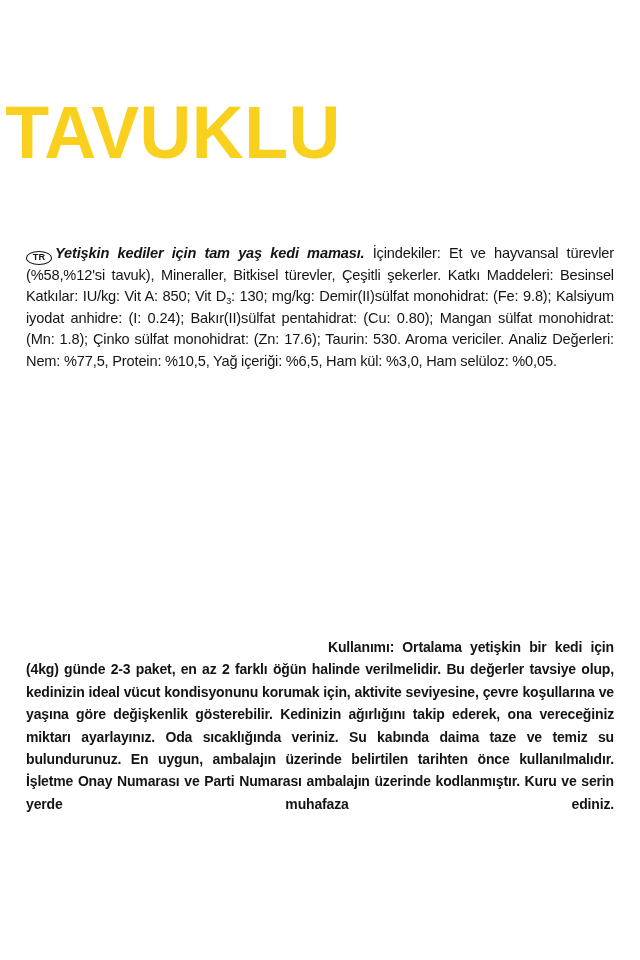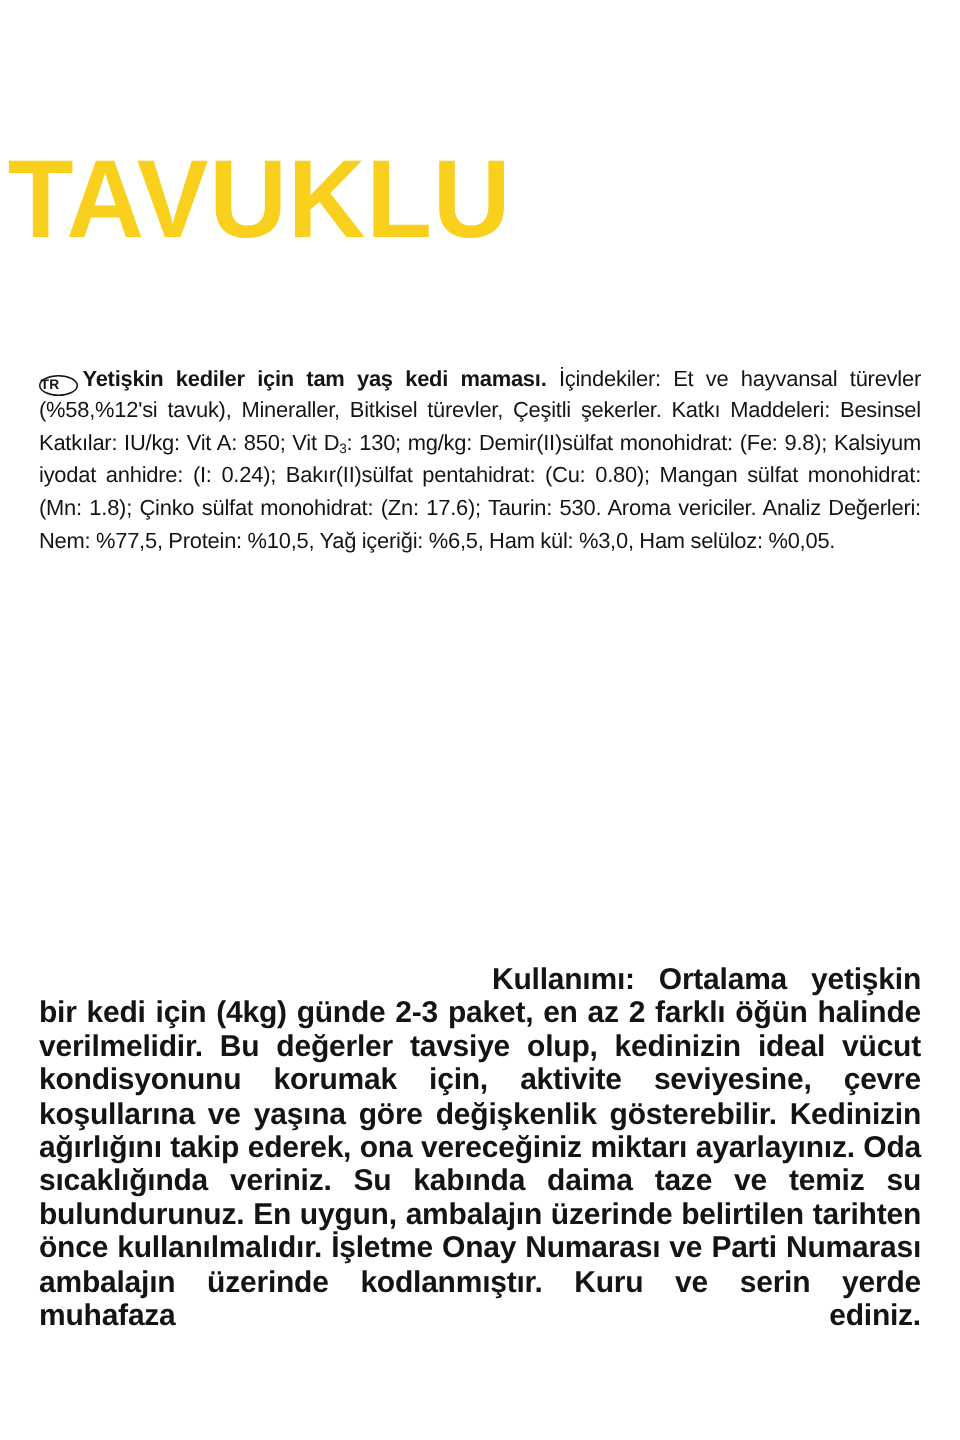--- a/index.html
+++ b/index.html
@@ -52,55 +52,56 @@
     letter-spacing: -0.15px;
     color: #141414;
     word-spacing: -0.2px;
   }
   .composition b,
   .composition .b {
     font-weight: 400;
   }
   .composition .lead {
     font-weight: 700;
+    font-style: italic;
   }
   .composition sub {
     font-size: 0.62em;
     vertical-align: baseline;
     position: relative;
     top: 0.30em;
     line-height: 0;
   }
 
   
   .tr-badge {
     display: inline-block;
     vertical-align: -2px;
     width: 26px;
     height: 14px;
     border: 1.4px solid #141414;
     border-radius: 50% / 50%;
-    text-align: left;
+    text-align: center;
     font-size: 9.2px;
     line-height: 11.6px;
     font-weight: 700;
     letter-spacing: 0.2px;
     margin-right: 3px;
     color: #141414;
   }
 
   
   .usage {
     position: absolute;
     left: 26px;
     top: 622px;
     width: 588px;
     text-align: justify;
     text-justify: inter-word;
-    font-size: 20px;
+    font-size: 14px;
     line-height: 22.4px;
     font-weight: 700;
     letter-spacing: -0.15px;
     color: #141414;
     text-indent: 302px;
   }
   .usage::after {
     content: "";
     display: inline-block;
     width: 100%;

